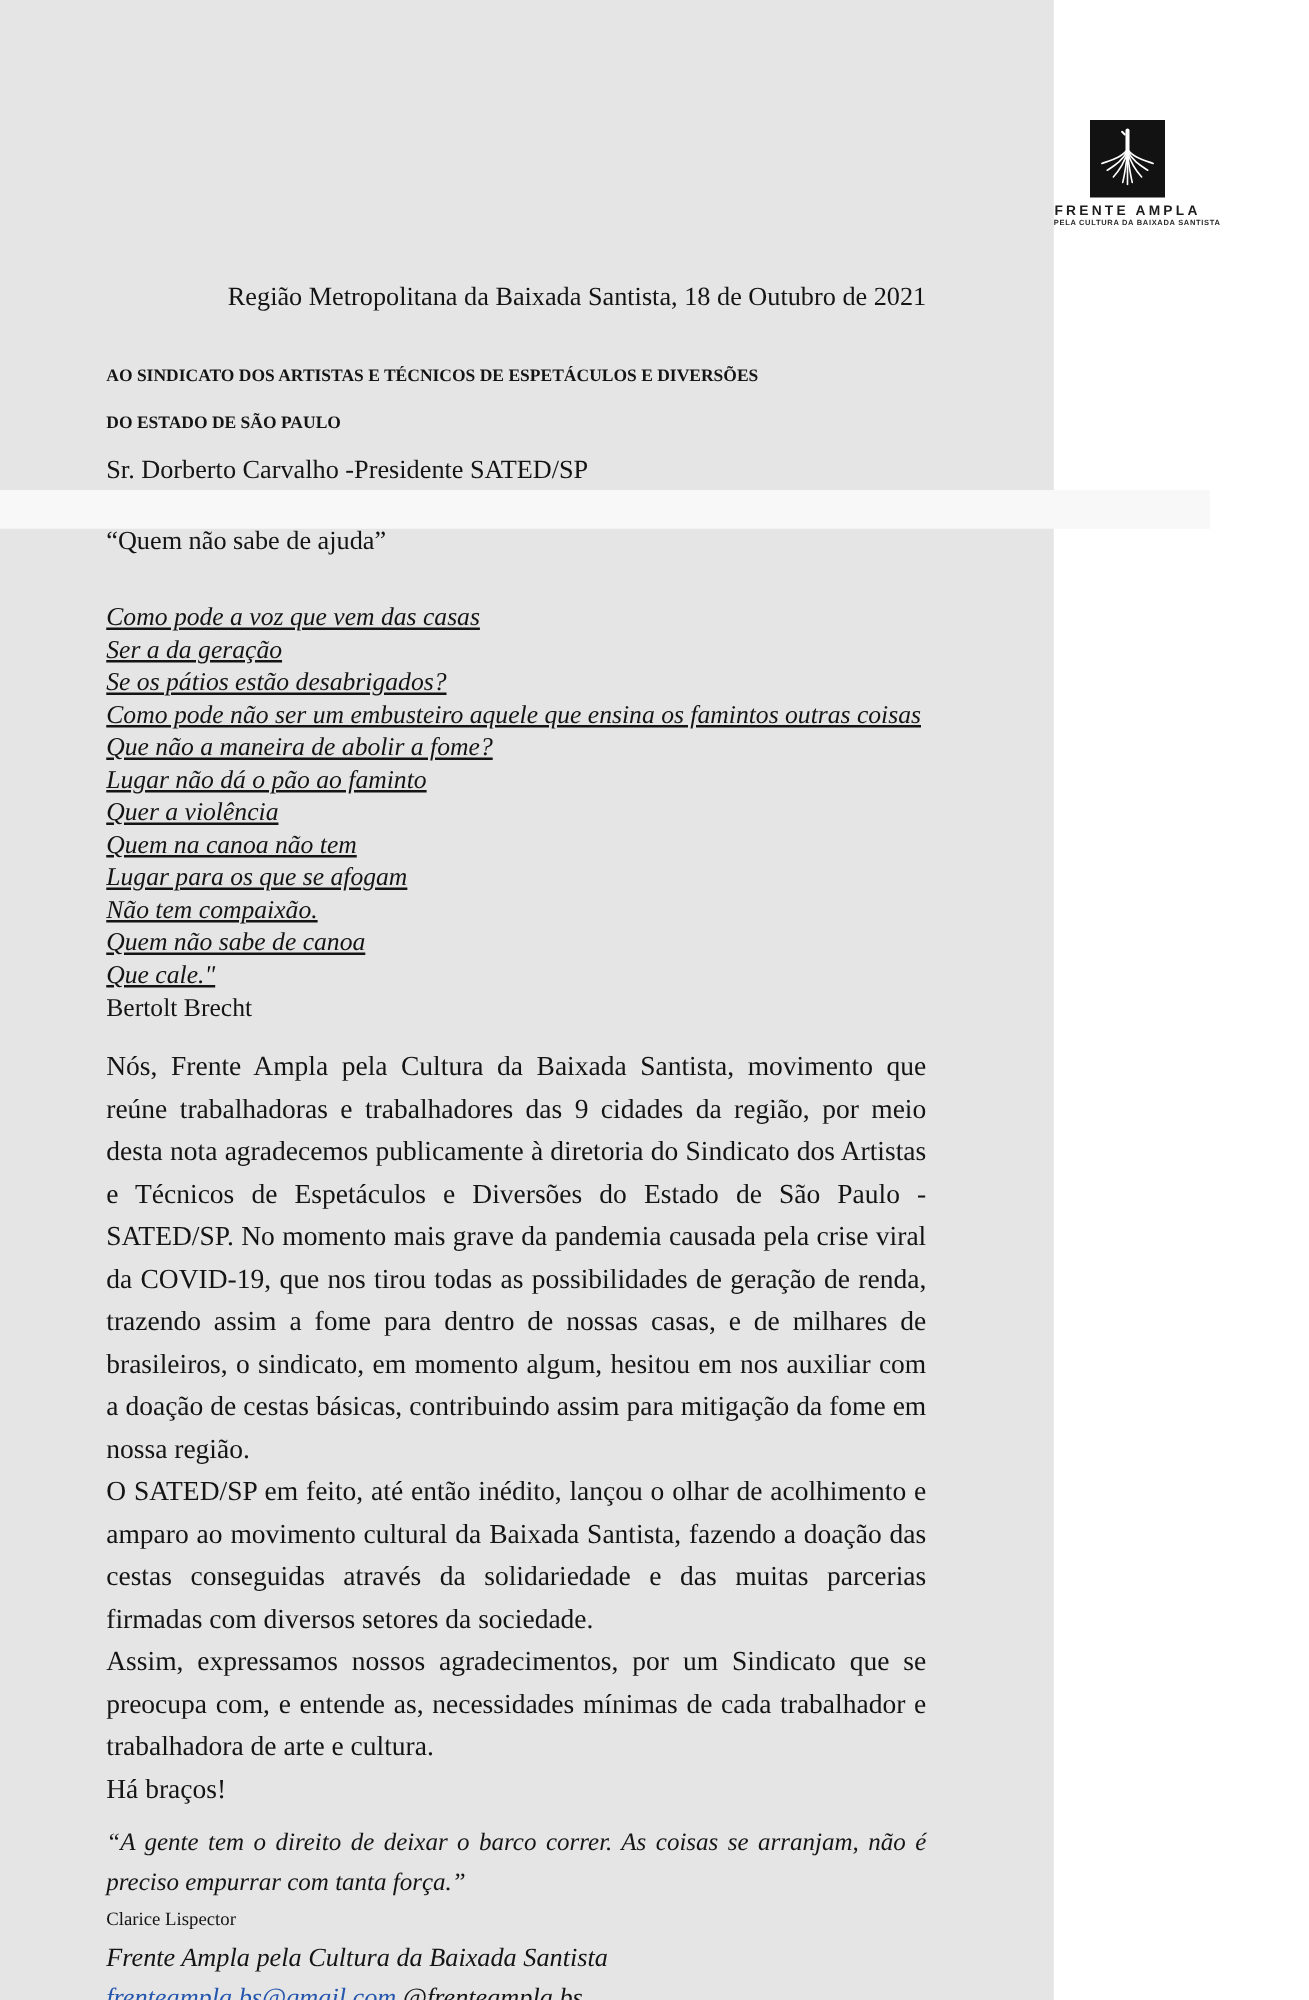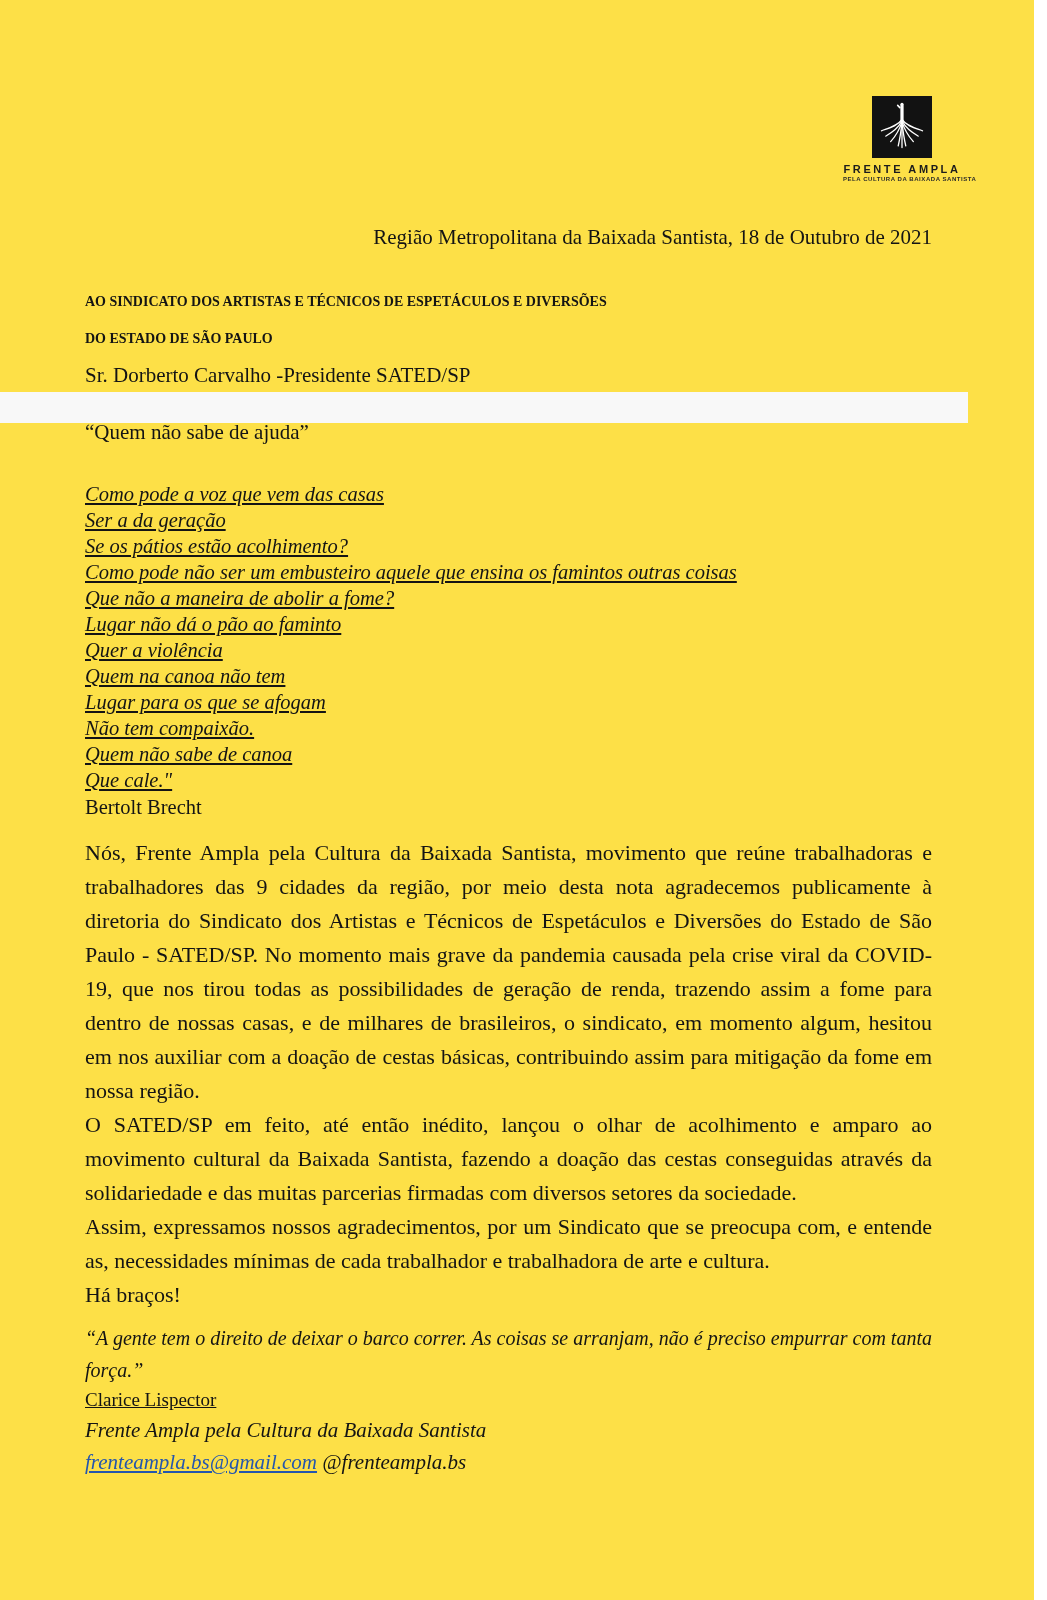--- a/index.html
+++ b/index.html
@@ -3,21 +3,21 @@
 <meta charset="utf-8">
 <style>
   html, body { margin: 0; padding: 0; background: #ffffff; }
   body {
     width: 1047px; height: 1600px;
     font-family: "Liberation Serif", "DejaVu Serif", serif;
     color: #141414;
     position: relative;
     overflow: hidden;
   }
-  .page { position: relative; width: 1034px; height: 1600px; background: #fde047; }
+  .page { position: relative; width: 843px; height: 1600px; background: #e5e5e5; }
 
   
   .shade-band {
     position: absolute; left: 0; top: 392px;
     width: 968px; height: 31px;
     background: #f8f8f8;
   }
 
   
   .logo {
@@ -102,23 +102,22 @@
   }
 
   .closing-quote {
     margin-top: 10px;
     font-style: italic;
     font-size: 20px;
     line-height: 32px;
     text-align: justify;
   }
   .closing-author {
-    font-size: 19px;
+    font-size: 15px;
     line-height: 28px;
-    text-decoration: underline;
   }
 
   .signature {
     text-align: left;
     font-size: 21px;
     line-height: 32px;
     font-style: italic;
   }
   .signature a {
     color: #2456ae;
@@ -163,21 +162,21 @@
         <div>DO ESTADO DE SÃO PAULO</div>
       </div>
 
     <div class="addressee">Sr. Dorberto Carvalho -Presidente SATED/SP</div>
 
     <div class="epigraph">“Quem não sabe de ajuda”</div>
 
     <div class="poem">
         <div>Como pode a voz que vem das casas</div>
         <div>Ser a da geração</div>
-        <div>Se os pátios estão acolhimento?</div>
+        <div>Se os pátios estão desabrigados?</div>
         <div>Como pode não ser um embusteiro aquele que ensina os famintos outras coisas</div>
         <div>Que não a maneira de abolir a fome?</div>
         <div>Lugar não dá o pão ao faminto</div>
         <div>Quer a violência</div>
         <div>Quem na canoa não tem</div>
         <div>Lugar para os que se afogam</div>
         <div>Não tem compaixão.</div>
         <div>Quem não sabe de canoa</div>
         <div>Que cale."</div>
       </div>

